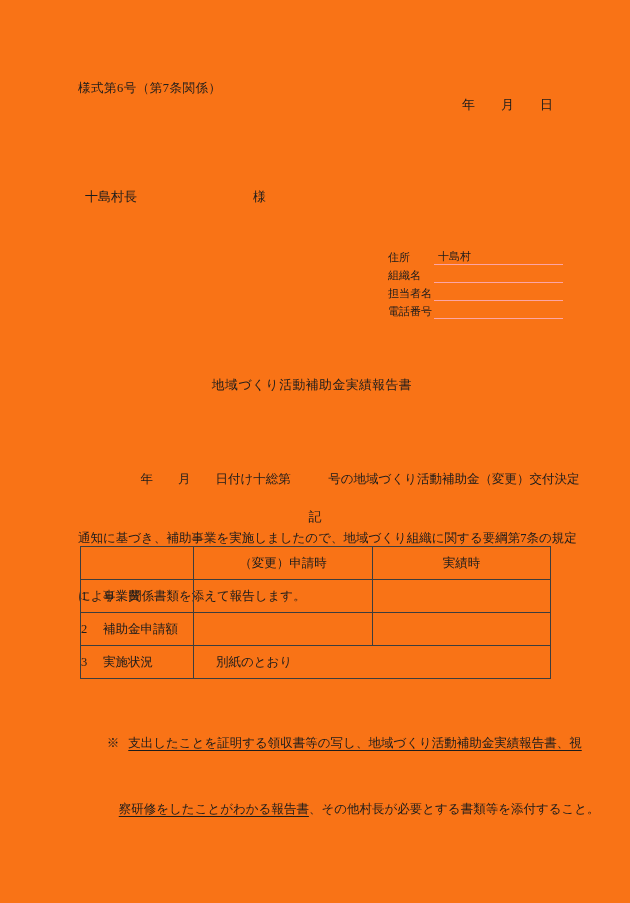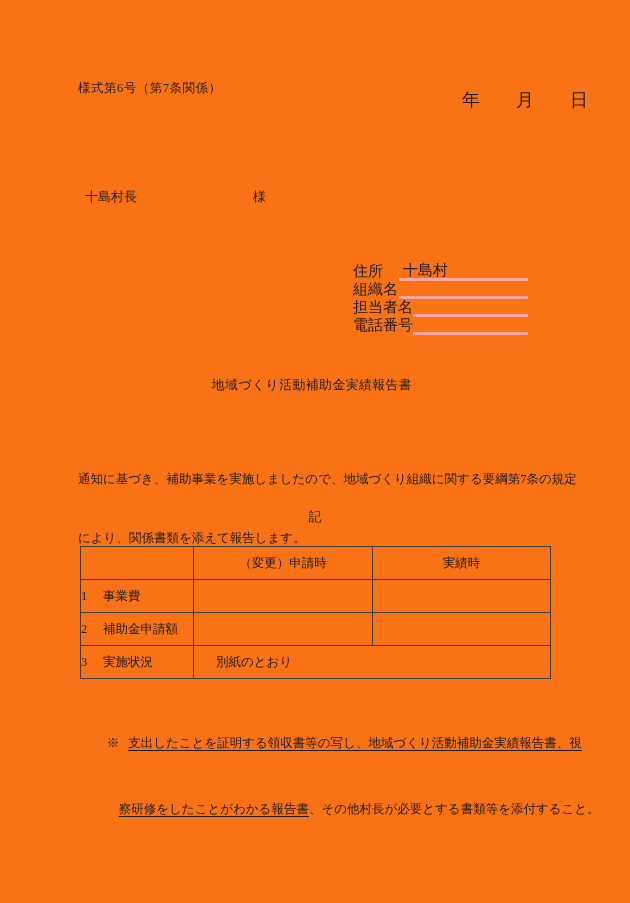--- a/index.html
+++ b/index.html
@@ -10,34 +10,34 @@
     background: #f97316;
     font-family: Liberation Serif, serif;
     color: #1c1c1c;
     overflow: hidden;
   }
   .form-number {
     position: absolute; left: 78px; top: 80px;
     font-size: 12.5px; letter-spacing: 0.5px;
   }
   .date-line {
-    position: absolute; left: 462px; top: 88px;
-    font-size: 18px; white-space: pre;
+    position: absolute; left: 462px; top: 96px;
+    font-size: 13px; white-space: pre;
   }
   .addressee {
     position: absolute; left: 85px; top: 188px;
     font-size: 13px; width: 260px;
   }
   .addressee .honorific { position: absolute; left: 168px; top: 0; }
 
-  .sender { position: absolute; left: 353px; top: 247px; width: 175px; font-size: 15px; margin-top: 16px; }
+  .sender { position: absolute; left: 388px; top: 247px; width: 175px; font-size: 11px; }
   .sender-row { display: flex; height: 18px; align-items: flex-end; }
   .sender-label { min-width: 46px; white-space: pre; }
   .sender-line {
-    flex: 1; border-bottom: 3px solid #fca5a5;
+    flex: 1; border-bottom: 1px solid #fca5a5;
     padding-left: 4px; white-space: pre; line-height: 16px;
   }
 
   .doc-title {
     position: absolute; left: 0; top: 377px; width: 624px;
     text-align: center; font-size: 12.8px; letter-spacing: 0.5px;
   }
   .body-text {
     position: absolute; left: 78px; top: 431px; width: 510px;
     font-size: 12.5px; line-height: 19.5px; white-space: pre;
@@ -100,20 +100,21 @@
     </div>
     <div class="sender-row">
       <span class="sender-label">電話番号</span>
       <span class="sender-line"></span>
     </div>
   </div>
 
   <div class="doc-title">地域づくり活動補助金実績報告書</div>
 
   <div class="body-text">
+    <div>　　　　　年　　月　　日付け十総第　　　号の地域づくり活動補助金（変更）交付決定</div>
     <div>通知に基づき、補助事業を実施しましたので、地域づくり組織に関する要綱第7条の規定</div>
     <div>により、関係書類を添えて報告します。</div>
   </div>
 
   <div class="ki-heading">記</div>
 
   <table class="main-table">
     <colgroup>
       <col style="width:113px">
       <col style="width:179px">

